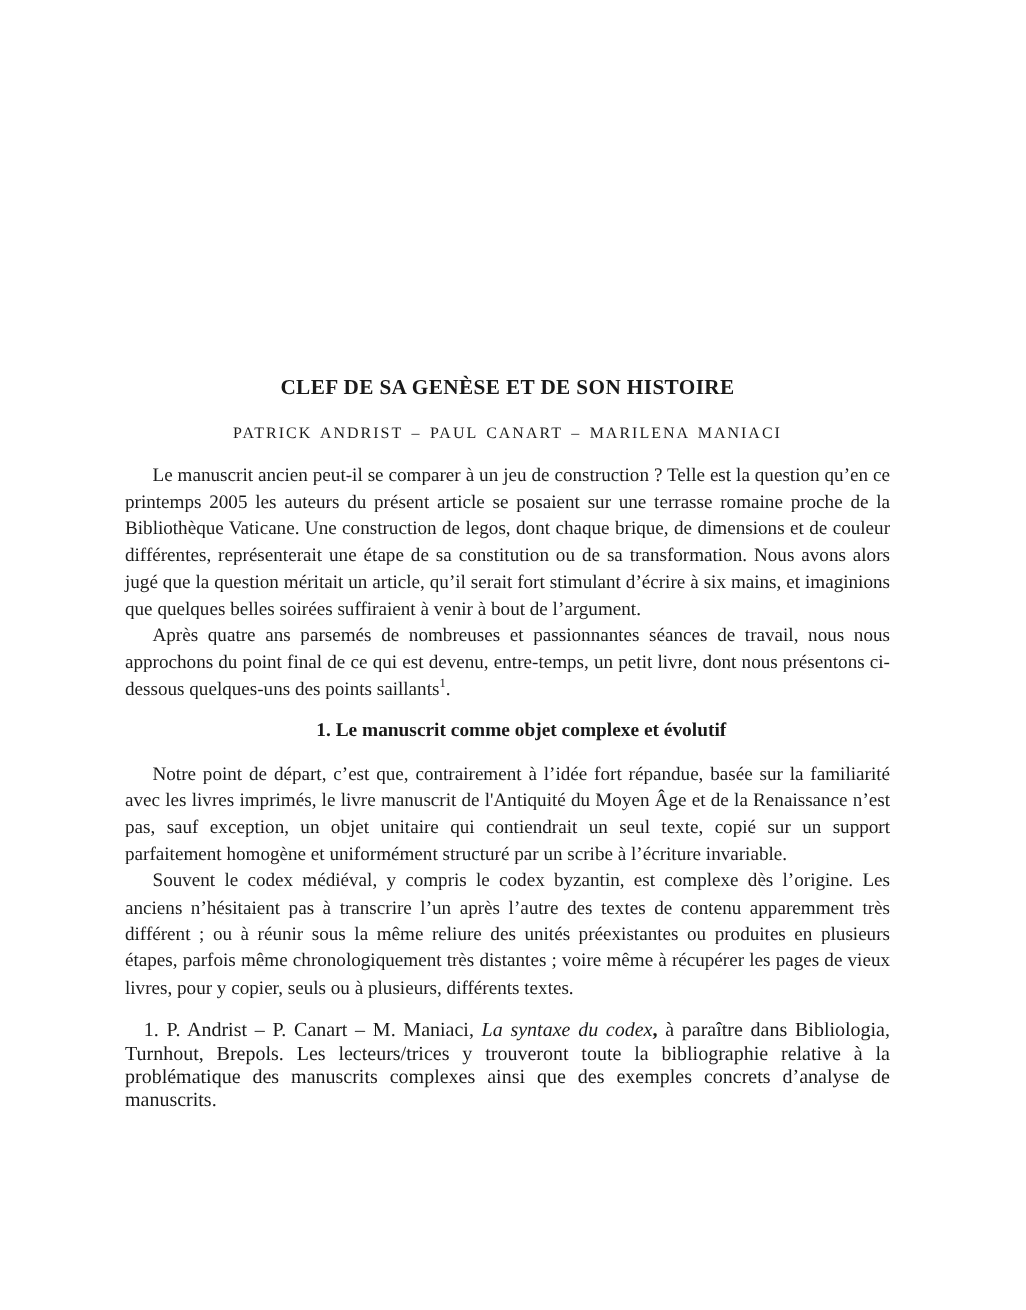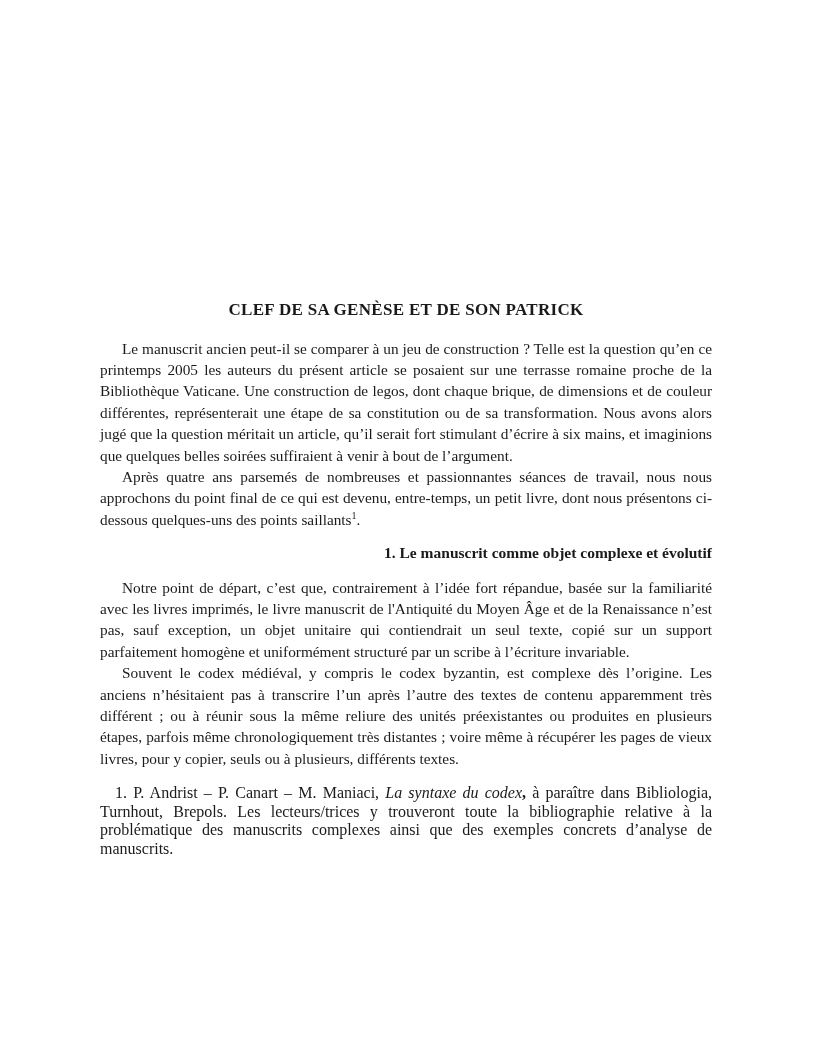--- a/index.html
+++ b/index.html
@@ -47,21 +47,21 @@
     text-align: justify;
     text-indent: 22px;
     hyphens: none;
   }
   .section-heading {
     margin: 12px 0 13px 0;
     font-size: 15.5px;
     font-weight: bold;
     line-height: 21.4px;
     text-indent: 22px;
-    text-align: right;
+    text-align: center;
   }
   .fn-mark {
     font-size: 10px;
     vertical-align: super;
     line-height: 0;
   }
   .footnote {
     display: block;
     margin-top: 15px;
     font-size: 16px;
@@ -73,22 +73,23 @@
   .fn-bold { font-weight: bold; }
 </style>
 </head>
 <body>
 
 <div class="page">
   <div class="content">
 
     <header>
       <h1 class="title">
-        <span class="title-line">CLEF DE SA GENÈSE ET DE SON PATRICK</span>
+        <span class="title-line">CLEF DE SA GENÈSE ET DE SON HISTOIRE</span>
       </h1>
+      <div class="authors">PATRICK ANDRIST – PAUL CANART – MARILENA MANIACI</div>
     </header>
 
     <main class="body-text">
 
       <p class="body-para">Le manuscrit ancien peut-il se comparer à un jeu de construction ? Telle est la question qu’en ce printemps 2005 les auteurs du présent article se posaient sur une terrasse romaine proche de la Bibliothèque Vaticane. Une construction de legos, dont chaque brique, de dimensions et de couleur différentes, représenterait une étape de sa constitution ou de sa transformation. Nous avons alors jugé que la question méritait un article, qu’il serait fort stimulant d’écrire à six mains, et imaginions que quelques belles soirées suffiraient à venir à bout de l’argument.</p>
 
       <p class="body-para"><span>Après quatre ans parsemés de nombreuses et passionnantes séances de travail, nous nous approchons du point final de ce qui est devenu, entre-temps, un petit livre, dont nous présentons ci-dessous quelques-uns des points saillants</span><sup class="fn-mark">1</sup><span>.</span></p>
 
       <h2 class="section-heading">1. Le manuscrit comme objet complexe et évolutif</h2>
 

